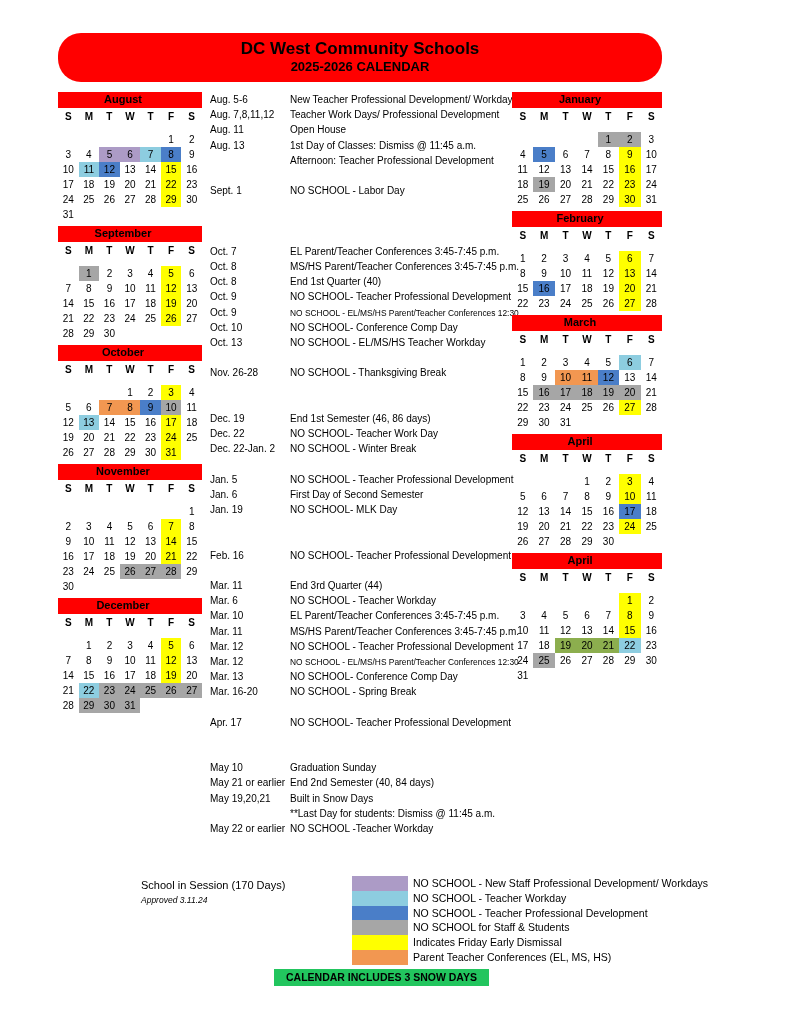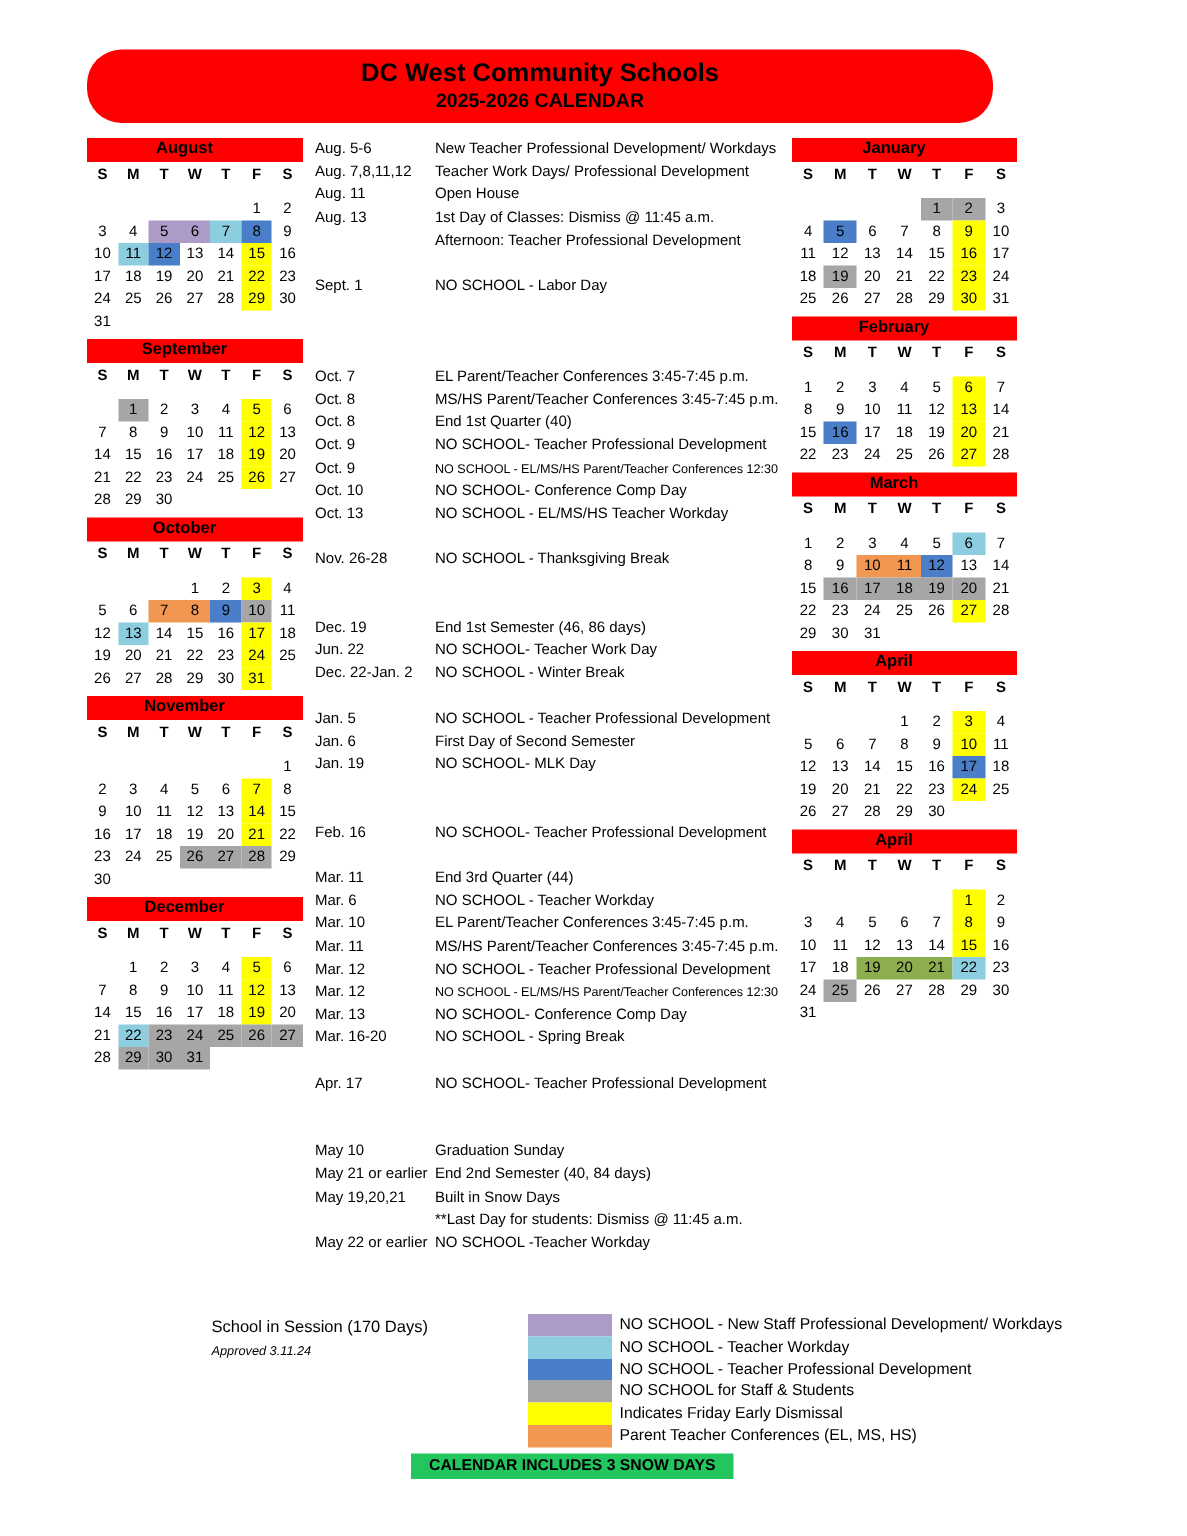--- a/index.html
+++ b/index.html
@@ -55,21 +55,21 @@
     width: 144px;
   }
   .col-mid {
     position: absolute;
     left: 210px;
     top: 92px;
     width: 300px;
   }
   .col-right {
     position: absolute;
-    left: 528px;
+    left: 512px;
     top: 92px;
     width: 150px;
   }
 
   
   .month {
     margin-bottom: 4px;
   }
   .month-name {
     background: #FF0000;
@@ -657,21 +657,21 @@
       </div>
       <div class="ev gap">
         <div class="ev-date"></div>
         <div class="ev-desc"></div>
       </div>
       <div class="ev">
         <div class="ev-date">Dec. 19</div>
         <div class="ev-desc">End 1st Semester (46, 86 days)</div>
       </div>
       <div class="ev">
-        <div class="ev-date">Jun. 22</div>
+        <div class="ev-date">Dec. 22</div>
         <div class="ev-desc">NO SCHOOL- Teacher Work Day</div>
       </div>
       <div class="ev">
         <div class="ev-date">Dec. 22-Jan. 2</div>
         <div class="ev-desc">NO SCHOOL - Winter Break</div>
       </div>
       <div class="ev gap">
         <div class="ev-date"></div>
         <div class="ev-desc"></div>
       </div>

